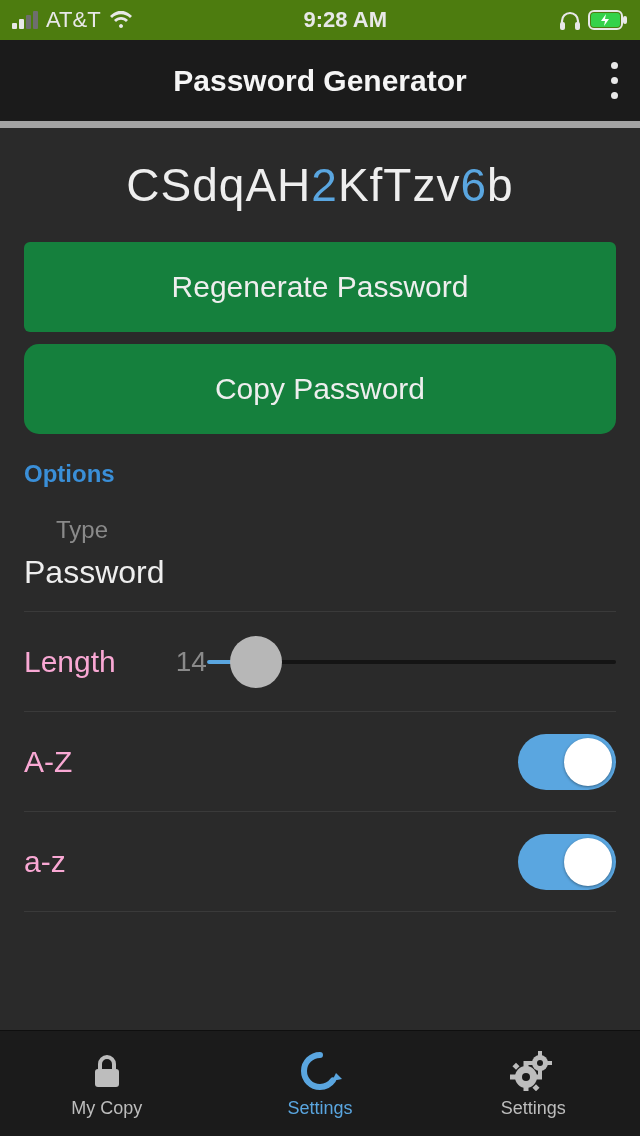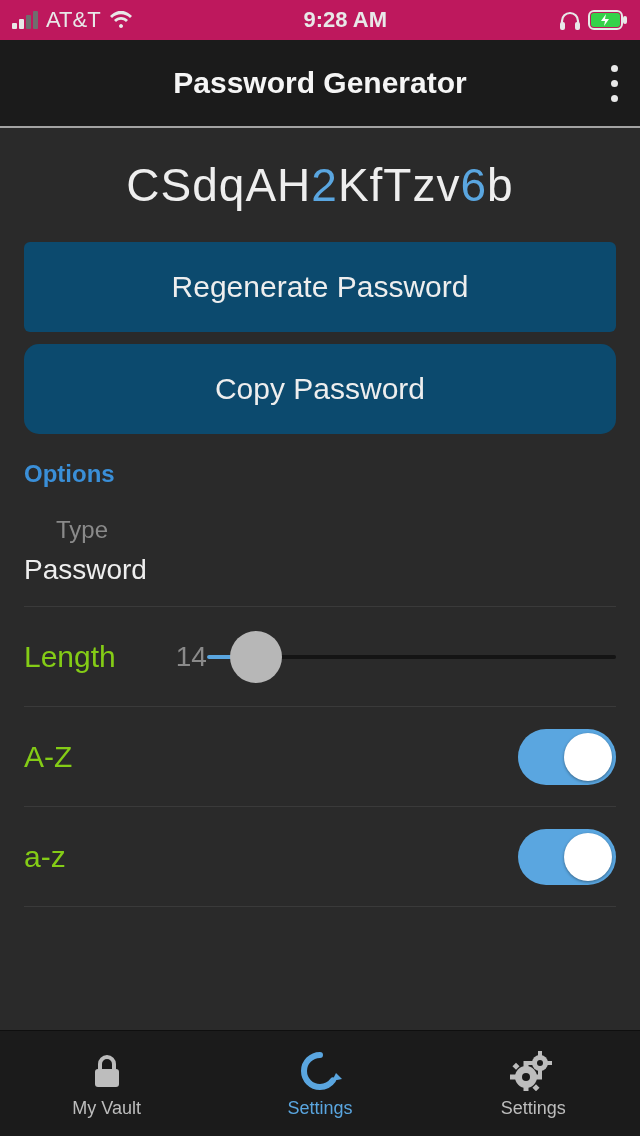--- a/index.html
+++ b/index.html
@@ -1,53 +1,53 @@
 <!DOCTYPE html>
 <html><head>
 <meta charset="utf-8">
 <style>
   * { box-sizing: border-box; margin: 0; padding: 0; }
   html, body { width: 640px; height: 1136px; background: #2a2a2a; font-family: -apple-system, Helvetica, Arial, sans-serif; color: #fff; overflow: hidden; }
   .screen { width: 640px; height: 1136px; display: flex; flex-direction: column; }
 
   
-  .status-bar { height: 40px; background: #be185d; display: flex; align-items: center; justify-content: space-between; padding: 0 12px; font-size: 22px; font-weight: 500; color: #e8e8e8; }
+  .status-bar { height: 40px; background: #4d7c0f; display: flex; align-items: center; justify-content: space-between; padding: 0 12px; font-size: 22px; font-weight: 500; color: #e8e8e8; }
   .status-left { display: flex; align-items: center; gap: 8px; }
   .status-right { display: flex; align-items: center; gap: 6px; }
   .signal { display: flex; align-items: flex-end; gap: 2px; }
   .signal span { width: 5px; background: #6e6e6e; border-radius: 1px; }
   .signal span:nth-child(1){height:6px;background:#e8e8e8;}
   .signal span:nth-child(2){height:10px;background:#e8e8e8;}
   .signal span:nth-child(3){height:14px;}
   .signal span:nth-child(4){height:18px;}
   .wifi-icon svg, .hp-icon svg, .battery-icon svg { display:block; }
 
   
-  .header { height: 88px; background: #1b1b1b; display: flex; align-items: center; justify-content: center; position: relative; border-bottom: 2px solid #a3a3a3; }
+  .header { height: 88px; background: #1b1b1b; display: flex; align-items: center; justify-content: center; position: relative; border-bottom: 7px solid #a3a3a3; }
   .header-title { font-size: 30px; font-weight: 700; color: #f5f5f5; }
   .more-btn { position: absolute; right: 22px; top: 0; bottom: 0; display:flex; align-items:center; }
   .dots { display:flex; flex-direction:column; gap:8px; }
   .dots span { width:7px; height:7px; border-radius:50%; background:#e8e8e8; }
 
   
   .content { flex:1; padding: 4px 24px; overflow:hidden; }
   .password-display { text-align:center; font-size:46px; font-weight:500; padding: 26px 0 30px; letter-spacing: 1px; color:#eeeeee; }
   .password-display .num { color:#5aa6e0; }
 
-  .big-btn { width:100%; height:90px; background:#0c4a6e; border:none; color:#eee; font-size:30px; font-weight:400; border-radius:6px; margin-bottom:12px; display:flex; align-items:center; justify-content:center; cursor:pointer; }
+  .big-btn { width:100%; height:90px; background:#15803d; border:none; color:#eee; font-size:30px; font-weight:400; border-radius:6px; margin-bottom:12px; display:flex; align-items:center; justify-content:center; cursor:pointer; }
   .big-btn:last-of-type { margin-bottom: 20px; border-radius: 15px; }
 
   .section-label { color:#3a8fd8; font-size:24px; font-weight:700; padding: 6px 0 18px; }
 
   .field { padding: 10px 0 20px; border-bottom:1px solid #3a3a3a; }
   .field-lbl-sm { color:#8a8a8a; font-size:24px;margin-left:32px; }
-  .field-val { color:#eee; font-size:28px; margin-top:10px; }
+  .field-val { color:#eee; font-size:32px; margin-top:10px; }
 
   .row { display:flex; align-items:center; height:100px; border-bottom:1px solid #3a3a3a; }
-  .row-label { font-size:30px; color:#84cc16; flex: 0 0 auto; }
+  .row-label { font-size:30px; color:#f9a8d4; flex: 0 0 auto; }
   .len-val { color:#8a8a8a; font-size:28px; margin-left:60px; }
   .slider-wrap { flex:1; position:relative; height:6px; }
   .slider-track { position:absolute; left:0; right:0; top:50%; transform:translateY(-50%); height:4px; background:#141414; border-radius:2px; }
   .slider-fill { position:absolute; left:0; top:50%; transform:translateY(-50%); height:4px; background:#5aa6e0; border-radius:2px; width:12%; }
   .slider-thumb { position:absolute; top:50%; left:12%; transform:translate(-50%,-50%); width:52px; height:52px; border-radius:50%; background:#b7b7b7; }
 
   .toggle { margin-left:auto; width:98px; height:56px; border-radius:28px; position:relative; background:#5aa6e0; }
   .toggle .knob { position:absolute; right:4px; top:4px; width:48px; height:48px; border-radius:50%; background:#fff; box-shadow:0 1px 3px rgba(0,0,0,.4); }
 
   
@@ -150,21 +150,21 @@
   </div>
 
   <div class="tabbar" id="tabbar">
       <div class="tab">
         <div class="tab-icon">
           <svg width="40" height="40" viewBox="0 0 40 40">
             <rect x="8" y="18" width="24" height="18" rx="3" fill="currentColor"></rect>
             <path d="M13 18v-5a7 7 0 0114 0v5" fill="none" stroke="currentColor" stroke-width="4"></path>
           </svg>
         </div>
-        <div class="tab-label">My Vault</div>
+        <div class="tab-label">My Copy</div>
       </div>
       <div class="tab active">
         <div class="tab-icon">
           <svg width="44" height="44" viewBox="0 0 44 44">
             <path d="M22 6a16 16 0 100 32 16 16 0 0013-6.7" fill="none" stroke="currentColor" stroke-width="6" stroke-linecap="round"></path>
             <path d="M38 24l-4 8 10-2z" fill="currentColor"></path>
           </svg>
         </div>
         <div class="tab-label">Settings</div>
       </div>

